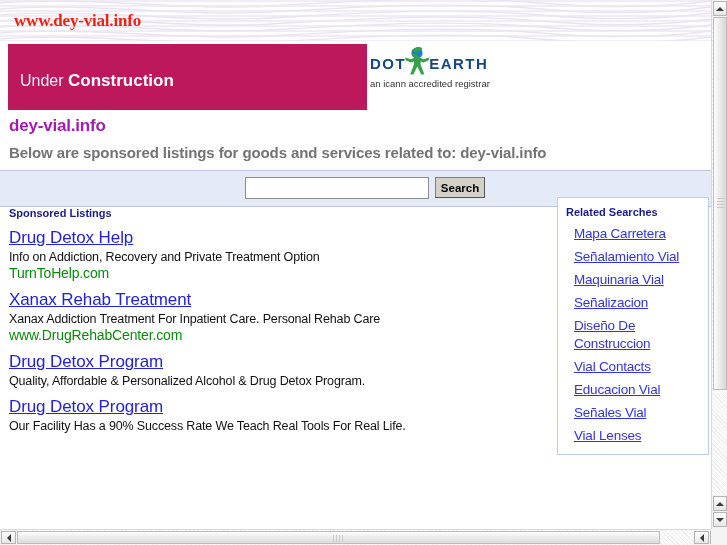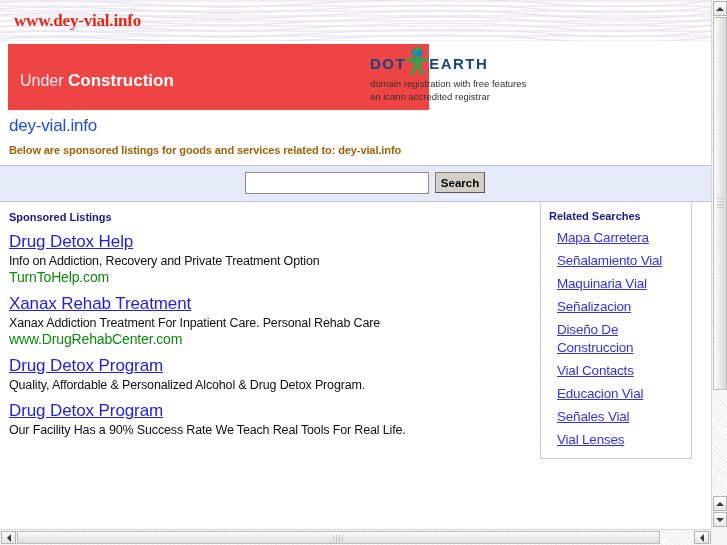--- a/index.html
+++ b/index.html
@@ -61,23 +61,23 @@
 
   
   .banner-row {
     position: relative;
     height: 72px;
   }
   .construction-banner {
     position: absolute;
     left: 8px;
     top: 3px;
-    width: 421px;
+    width: 359px;
     height: 66px;
-    background: #ef4444;
+    background: #be185d;
     color: #ffffff;
     box-sizing: border-box;
   }
   .construction-text {
     position: absolute;
     left: 12px;
     top: 27px;
     font-size: 16px;
     white-space: nowrap;
     color: #e8edf3;
@@ -120,29 +120,29 @@
     font-size: 9.5px;
     color: #333333;
     line-height: 13px;
     white-space: nowrap;
   }
 
   
   .domain-title {
     margin: 3px 0 0 9px;
     font-size: 17px;
-    font-weight: normal;
-    color: #1d4ed8;
+    font-weight: bold;
+    color: #a21caf;
     letter-spacing: -0.2px;
   }
   .subtitle {
     margin: 8px 0 0 9px;
-    font-size: 11px;
-    font-weight: bold;
-    color: #a16207;
+    font-size: 15px;
+    font-weight: bold;
+    color: #737373;
     letter-spacing: -0.1px;
   }
 
   
   .search-band {
     margin-top: 9px;
     height: 35px;
     background: #e4eaf7;
     border-top: 1px solid #b9c7e4;
     border-bottom: 1px solid #b9c7e4;
@@ -176,21 +176,20 @@
     border: 1px solid #7f7f7f;
     border-right-color: #555555;
     border-bottom-color: #555555;
     cursor: pointer;
     padding: 0;
   }
 
   
   .content {
     position: relative;
-    margin-top: 9px;
     height: 320px;
   }
 
   .listings-col {
     position: absolute;
     left: 0;
     top: 0;
     width: 548px;
   }
   .sponsored-heading {
@@ -219,21 +218,21 @@
   .listing-url {
     margin-top: 1px;
     font-size: 14px;
     color: #0a8a0a;
     letter-spacing: -0.15px;
   }
 
   
   .related-box {
     position: absolute;
-    left: 540px;
+    left: 557px;
     top: -10px;
     width: 152px;
     height: 258px;
     border: 1px solid #bcd0e8;
     background: #ffffff;
     box-sizing: border-box;
     overflow: hidden;
   }
   .related-heading {
     margin: 8px 0 0 8px;
@@ -438,21 +437,20 @@
     <div class="registrar">
       <div class="registrar-logo">
         <span class="logo-text"><span>DOT</span><span style="visibility:hidden">XX</span><span>EARTH</span></span>
         <svg class="logo-icon" viewBox="0 0 26 28">
           <circle cx="13" cy="6" r="5.6" fill="#1e7fc4"></circle>
           <path d="M8.2,3.2 C10.5,5.2 13.8,5.4 16.2,3.6 C17.6,2.6 18.3,1.6 18.4,1.2 C16.9,-0.2 14,-0.5 12,0.6 C10.3,1.5 8.8,2.6 8.2,3.2 Z" fill="#35a24a"></path>
           <path d="M7.7,7.4 C9.8,6.6 12.6,7.2 14.5,9 C16,10.5 16.9,11.6 17.3,11.9 C15.2,12.4 12.4,11.8 10.4,10.1 C8.9,8.8 8.1,7.8 7.7,7.4 Z" fill="#35a24a"></path>
           <path d="M13,9.5 L19.6,12.3 L25.4,10.4 L24.6,13.6 L19.5,15.6 L16.6,14.4 L16.6,17.6 L20.4,27.4 L17.2,27.4 L13.3,19.6 L9.4,27.4 L6.2,27.4 L9.9,17.6 L9.9,14.4 L7.1,15.6 L1.9,13.6 L1.1,10.4 L7,12.3 Z" fill="#35a24a"></path>
         </svg>
       </div>
-      <div class="registrar-line">domain registration with free features</div>
       <div class="registrar-line">an icann accredited registrar</div>
     </div>
   </div>
 
   <div class="domain-title">dey-vial.info</div>
   <div class="subtitle">Below are sponsored listings for goods and services related to: dey-vial.info</div>
 
   <div class="search-band">
     <input class="search-input" type="text" placeholder="" style="">
     <button class="search-button">Search</button>

